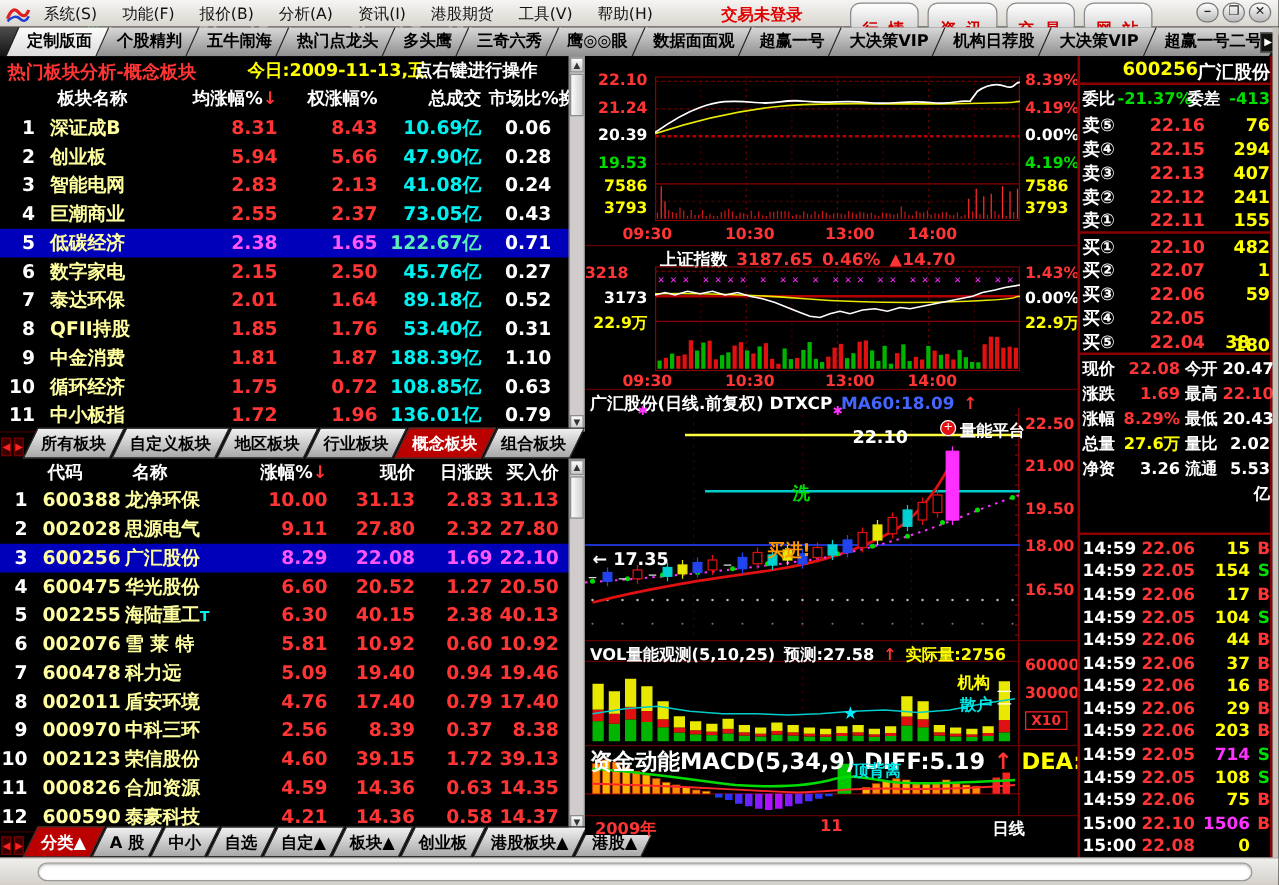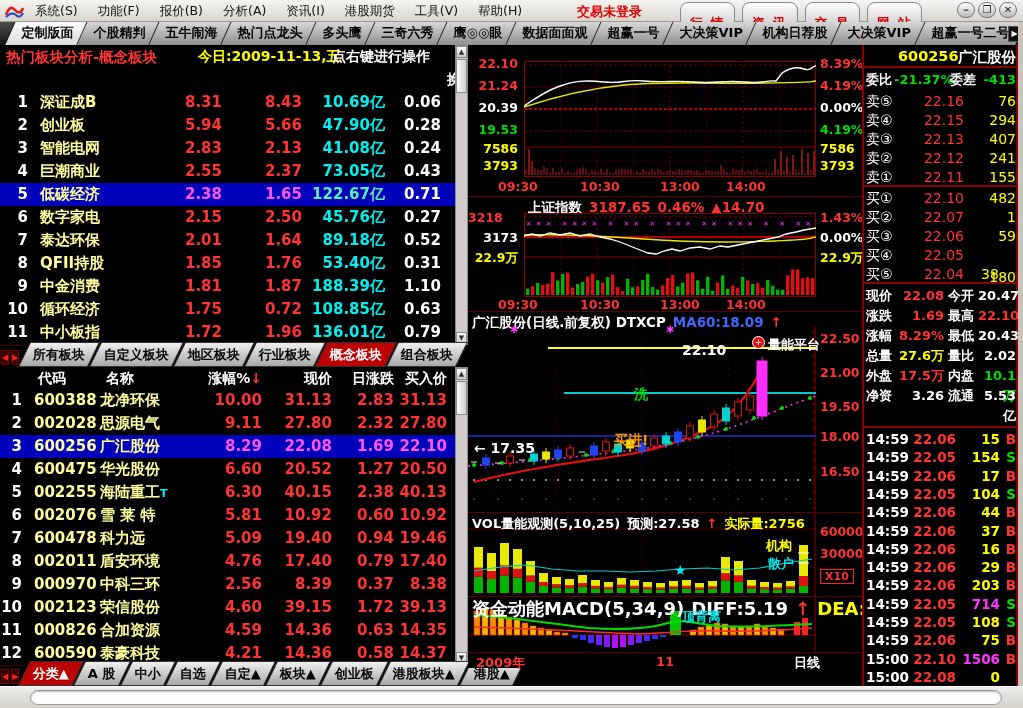--- a/index.html
+++ b/index.html
@@ -68,21 +68,21 @@
 .times span{position:absolute}
 .indbtn{background:linear-gradient(#f2f1ee,#c6c2ba);border:1px solid #888;color:#000;font-size:12px;font-weight:bold;padding:0 6px;margin-right:3px;height:17px;line-height:16px}
 .inditem{color:#fff;font-weight:bold;font-size:12.5px;padding:0 7px}
 .inditem.on{color:#00dd00}
 
 #r-col{left:862px;top:45px;width:156px;height:641px;border-left:2px solid #8b0000;border-right:2px solid #8b0000;background:#000}
 #r-title{position:absolute;top:0;left:0;width:152px;height:23px;border-bottom:2px solid #8b0000}
 #r-weibi{position:absolute;top:25px;left:2px;width:150px;height:20px;display:grid;grid-template-columns:28px 56px 30px 36px;font-size:13px;font-weight:bold;line-height:20px}
 #r-asks{position:absolute;top:47px;left:0;width:152px;height:95px;border-bottom:2px solid #8b0000}
 #r-bids{position:absolute;top:144px;left:0;width:152px;height:95px;border-bottom:2px solid #8b0000}
-.qrow{display:grid;grid-template-columns:42px 56px 52px;height:19px;line-height:19px;font-size:14px;font-weight:normal;padding-left:2px}
+.qrow{display:grid;grid-template-columns:42px 56px 52px;height:19px;line-height:19px;font-size:14px;font-weight:bold;padding-left:2px}
 #r-stats{position:absolute;top:241px;left:0;width:152px;height:142px;border-bottom:2px solid #8b0000}
 .strow{display:grid;grid-template-columns:32px 46px 34px 38px;height:20px;line-height:20px;font-size:13px;font-weight:bold;padding-left:2px}
 .strow.bt{border-top:1px solid #8b0000}
 #r-ticks{position:absolute;top:385px;left:0;width:152px;height:256px;display:flex;flex-direction:column}
 .trow{display:grid;grid-template-columns:40px 50px 44px 16px;flex:1;font-size:13.5px;font-weight:bold;align-items:center;padding-left:2px}
 #redge{left:1018px;top:22px;width:5px;height:664px;background:#c8c4bc}
 
 #statusbar{left:0;top:686px;width:1023px;height:22px;background:linear-gradient(#efeeec,#d4d1ca);border-top:1px solid #fff}
 #statusfield{position:absolute;left:30px;top:3px;width:972px;height:15px;background:#fff;border:1px solid #999;border-radius:8px;box-shadow:inset 0 1px 2px #bbb}
 .ann{position:absolute;white-space:nowrap;font-weight:bold}
@@ -128,20 +128,28 @@
       <div class="ttab"><span>超赢一号二号</span></div>
     </div>
   <div id="tabscroll">▶</div>
 
   <div id="lhead" class="abs">
     <span class="abs ann r" style="left:6px;top:3px;font-size:14.5px">热门板块分析-概念板块</span>
     <span class="abs ann y" style="left:198px;top:3px;font-size:14px">今日:2009-11-13,五</span>
     <span class="abs ann w" style="left:332px;top:3px;font-size:14px">点右键进行操作</span>
   </div>
 
+  <div id="sector-header" class="abs">
+    <div></div>
+    <div class="hl">板块名称</div>
+    <div class="hr"><span>均涨幅%</span><span class="r">↓</span></div>
+    <div class="hr">权涨幅%</div>
+    <div class="hr">总成交</div>
+    <div class="hr">市场比%</div>
+  </div>
   <div class="abs w b" style="left:447px;top:68px;width:9px;height:23px;overflow:hidden;font-size:14px;line-height:23px">换</div>
   <div id="sector-rows" class="abs">
       <div class="srow">
         <div class="ci">1</div>
         <div class="cn ly">深证成B</div>
         <div class="cr r">8.31</div>
         <div class="cr r">8.43</div>
         <div class="cr"><span class="c">10.69</span><span class="c">亿</span></div>
         <div class="cr w" style="padding-right: 10px;">0.06</div>
       </div>
@@ -1025,26 +1033,20 @@
           <span class="w" style="padding-left: 4px;">最低</span>
           <span class="w" style="text-align: right;">20.43</span>
         </div>
         <div class="strow">
           <span class="w">总量</span>
           <span class="y" style="text-align: right;">27.6万</span>
           <span class="w" style="padding-left: 4px;">量比</span>
           <span class="w" style="text-align: right;">2.02</span>
         </div>
         <div class="strow">
-          <span class="w">外盘</span>
-          <span class="r" style="text-align: right;">17.5万</span>
-          <span class="w" style="padding-left: 4px;">内盘</span>
-          <span class="g" style="text-align: right;">10.1万</span>
-        </div>
-        <div class="strow">
           <span class="w">净资</span>
           <span class="w" style="text-align: right;">3.26</span>
           <span class="w" style="padding-left: 4px;">流通</span>
           <span class="w" style="text-align: right;">5.53亿</span>
         </div>
       </div>
     <div id="r-ticks">
         <div class="trow">
           <span class="w">14:59</span>
           <span class="r" style="text-align: right;">22.06</span>

